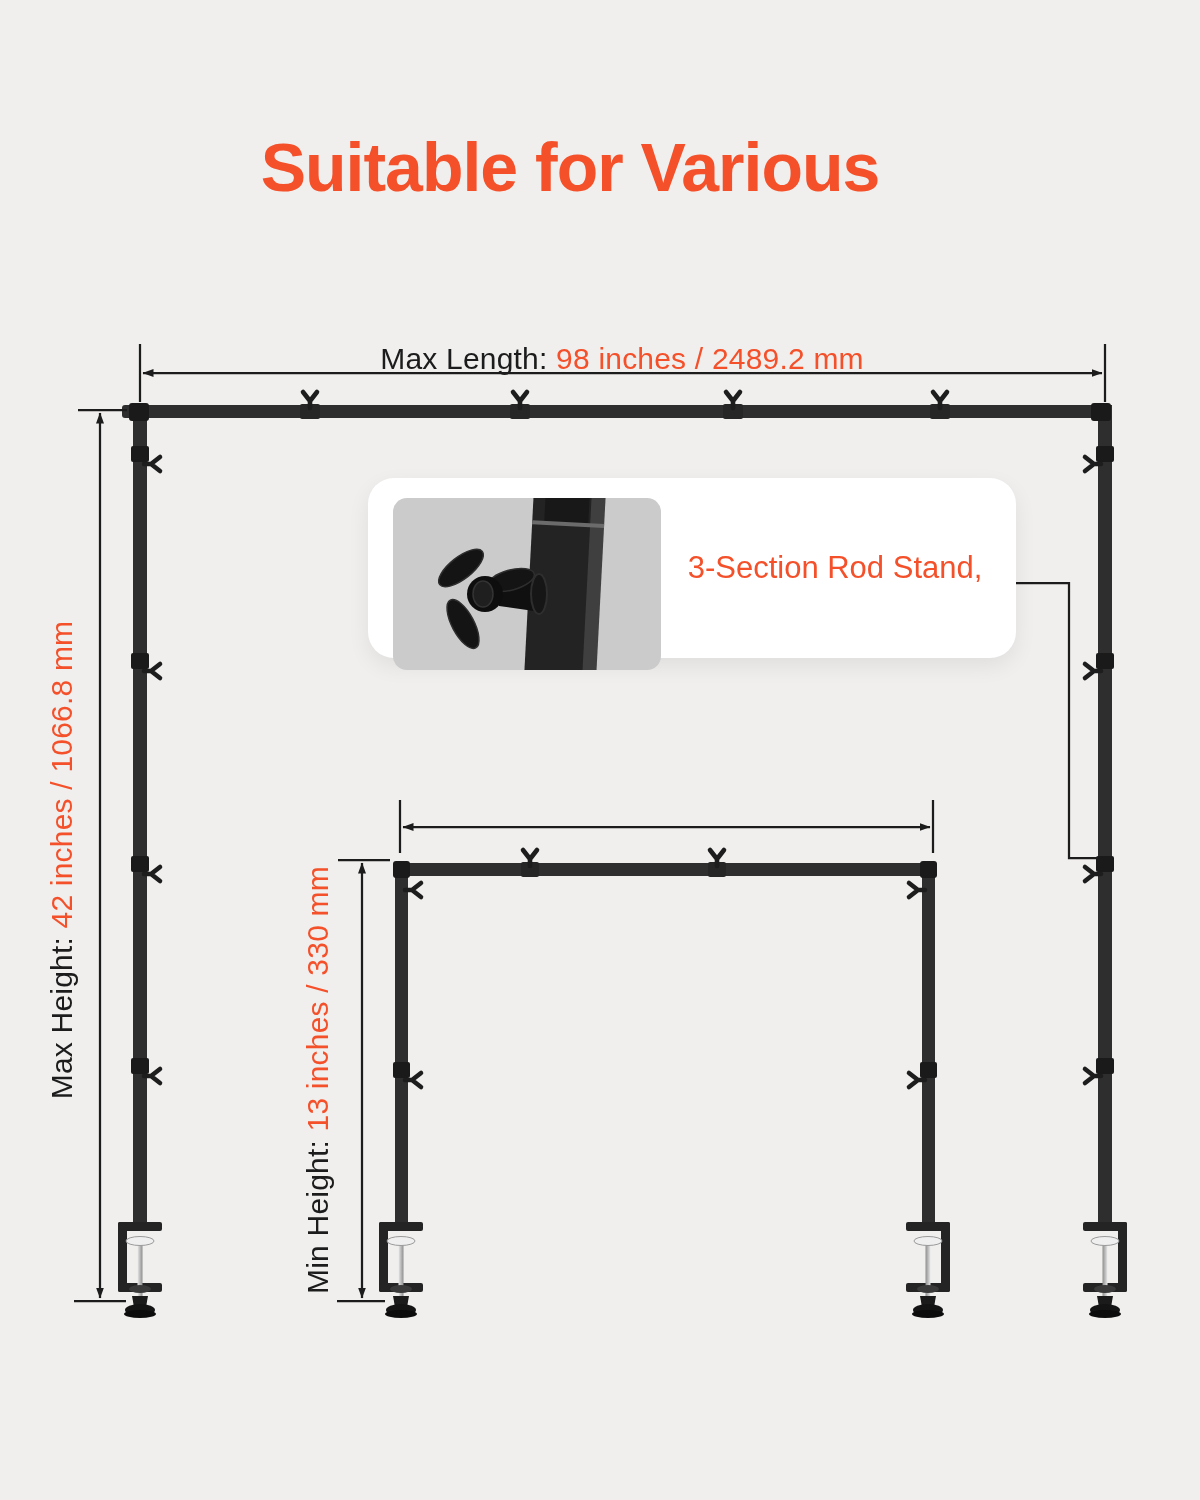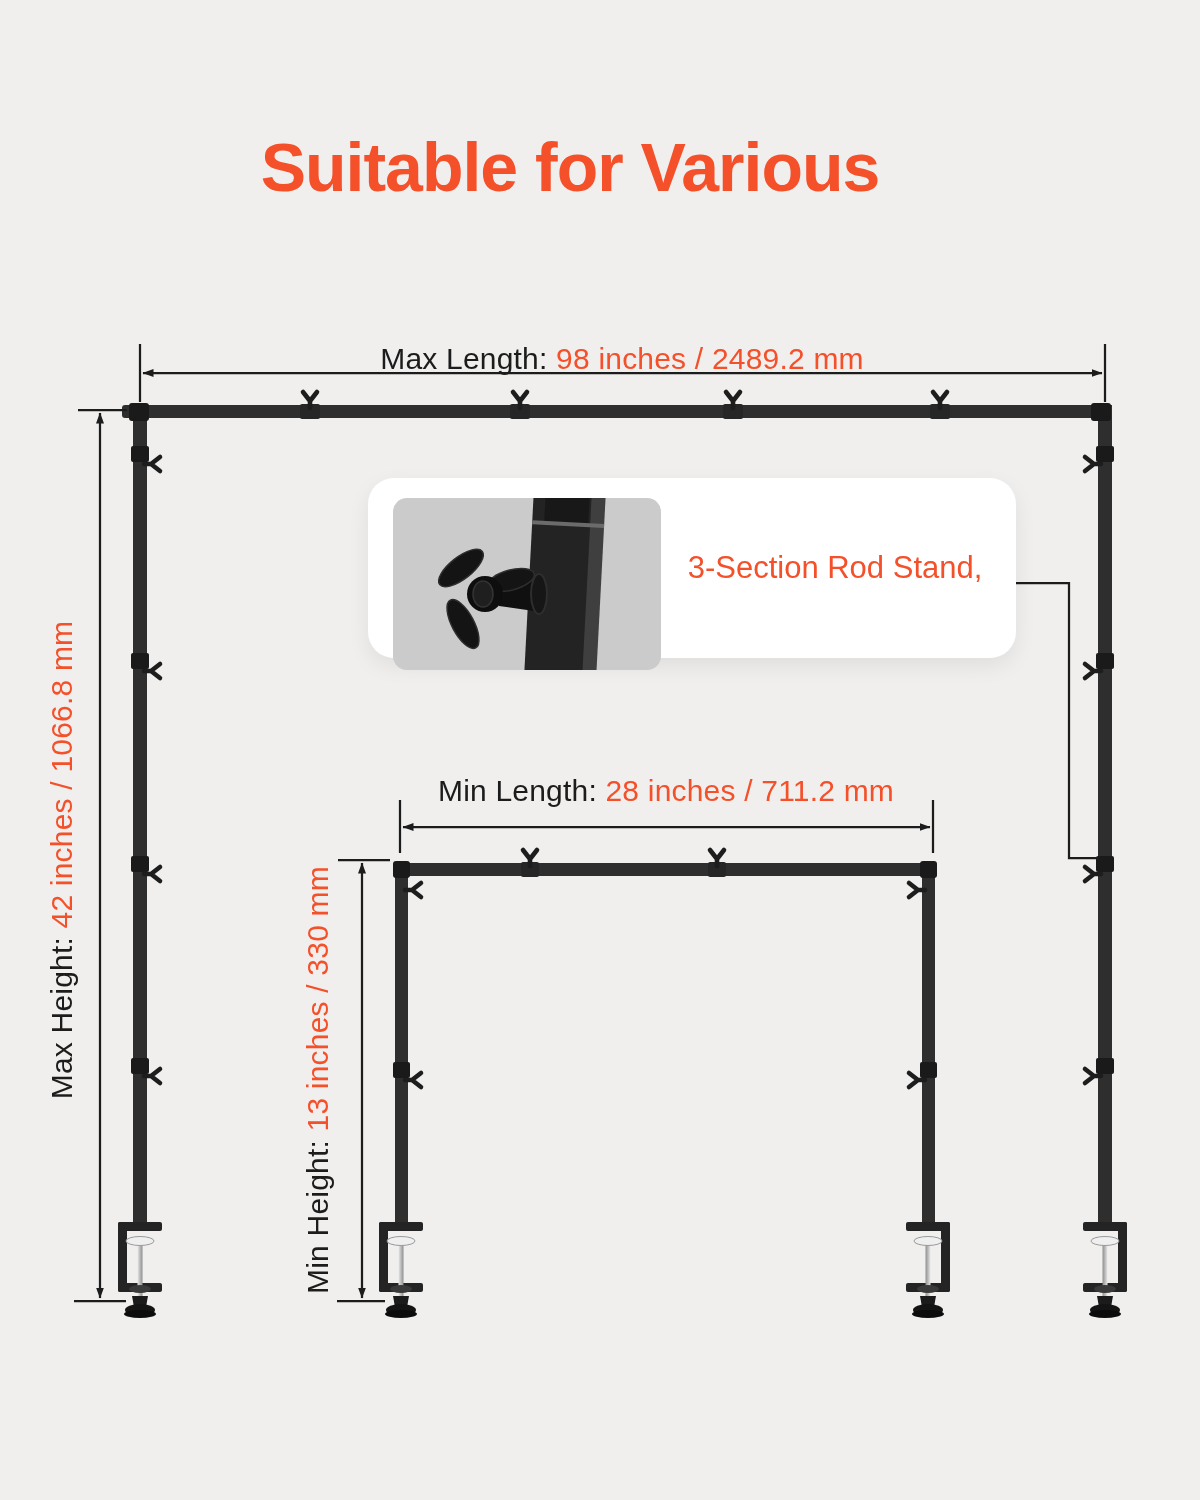--- a/index.html
+++ b/index.html
@@ -181,24 +181,20 @@
     </g>
 
     <polyline points="1016,583 1069,583 1069,858 1098,858" fill="none" stroke="#1C1C1C" stroke-width="2.25"></polyline>
   </svg>
 
   <div class="dim-label h-label" id="max-length-label">
     <span class="lbl">Max Length:</span>
     <span class="val">98 inches / 2489.2 mm</span>
   </div>
 
-  <div class="dim-label h-label" id="min-length-label">
-    <span class="lbl">Min Length:</span>
-    <span class="val">28 inches / 711.2 mm</span>
-  </div>
 
   <div class="dim-label v-label" id="max-height-label">
     <span class="lbl">Max Height:</span>
     <span class="val">42 inches / 1066.8 mm</span>
   </div>
 
   <div class="dim-label v-label" id="min-height-label">
     <span class="lbl">Min Height:</span>
     <span class="val">13 inches / 330 mm</span>
   </div>

